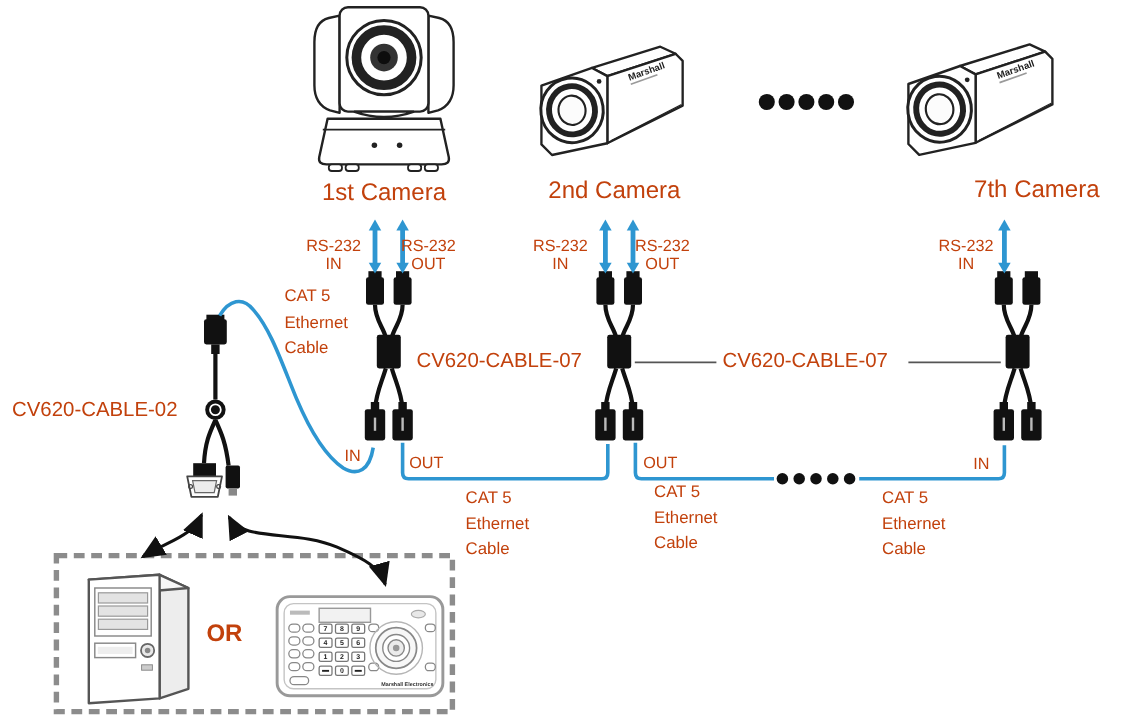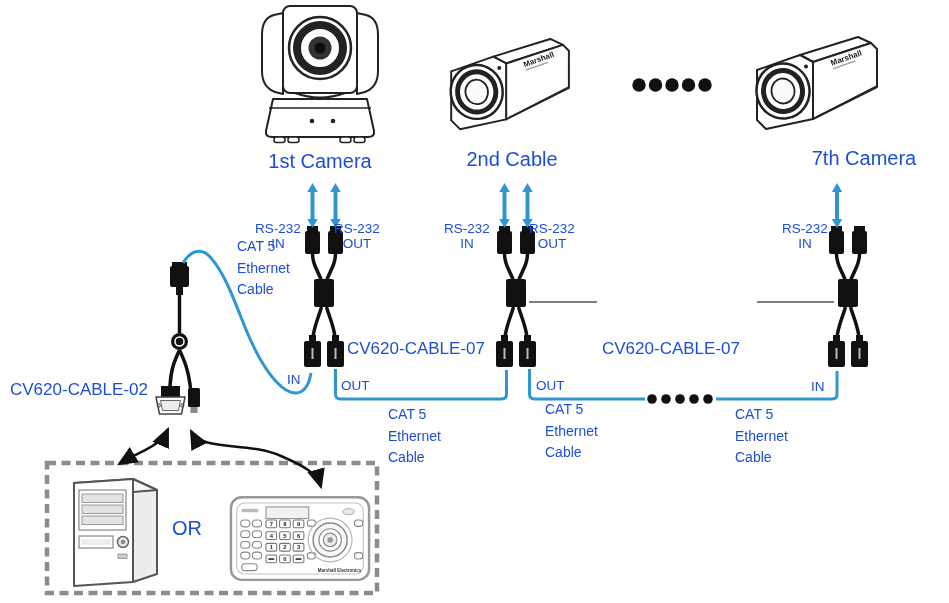--- a/index.html
+++ b/index.html
@@ -1,27 +1,27 @@
 <!DOCTYPE html>
 <html><head>
 <meta charset="utf-8">
 <style>
   html,body{margin:0;padding:0;background:#fff;}
   #stage{
     position:relative;width:949px;height:603px;background:#fff;overflow:hidden;
     font-family:"Liberation Sans",sans-serif;color:#111;
   }
   .abs{position:absolute;}
-  .lbl{color:#1d4ed8;white-space:nowrap;}
+  .lbl{color:#c2410c;white-space:nowrap;}
   .cam-name{font-size:20px;text-align:center;}
-  .rs{font-size:13.5px;line-height:15px;text-align:center;width:60px;margin-top:24px;}
+  .rs{font-size:13.5px;line-height:15px;text-align:center;width:60px;}
   .cat5{font-size:14px;line-height:21.5px;}
-  .cable-lbl{font-size:17px;margin-top:48px;}
+  .cable-lbl{font-size:17px;}
   .tag{font-size:13.5px;}
-  .or{font-size:20px;font-weight:normal;}
+  .or{font-size:20px;font-weight:bold;}
   svg{display:block;}
 </style>
 </head>
 <body>
 
 <div id="stage">
 
   <svg class="abs" style="left:253px;top:4px" width="134" height="142" viewBox="0 0 134 142">
     <g>
       <path d="M20 95 L114 95 L121 127 Q122 133 115 133 L19 133 Q12 133 13 127 Z" fill="#fff" stroke="#222" stroke-width="2" stroke-linejoin="round"></path>
@@ -312,21 +312,21 @@
     </g>
 
     <line x1="529" y1="302" x2="597" y2="302" stroke="#555" stroke-width="1.5"></line>
     <line x1="757" y1="302" x2="834" y2="302" stroke="#555" stroke-width="1.5"></line>
 
     <path d="M168 429 C160 447 142 450 119 464" fill="none" stroke="#111" stroke-width="2.5" marker-start="url(#ah-start)" marker-end="url(#ah-end)"></path>
     <path d="M191 431 C202 452 247 441 281 456 C304 466 317 473 321 487" fill="none" stroke="#111" stroke-width="2.5" marker-start="url(#ah-start)" marker-end="url(#ah-end)"></path>
   </svg>
 
   <div class="abs lbl cam-name" style="left:253px;top:150px;width:134px">1st Camera</div>
-  <div class="abs lbl cam-name" style="left:444px;top:148px;width:136px">2nd Cable</div>
+  <div class="abs lbl cam-name" style="left:444px;top:148px;width:136px">2nd Camera</div>
   <div class="abs lbl cam-name" style="left:794px;top:147px;width:140px">7th Camera</div>
 
   <div class="abs lbl rs" style="left:248px;top:197px">
     <div>RS-232</div>
     <div>IN</div>
   </div>
   <div class="abs lbl rs" style="left:327px;top:197px">
     <div>RS-232</div>
     <div>OUT</div>
   </div>

